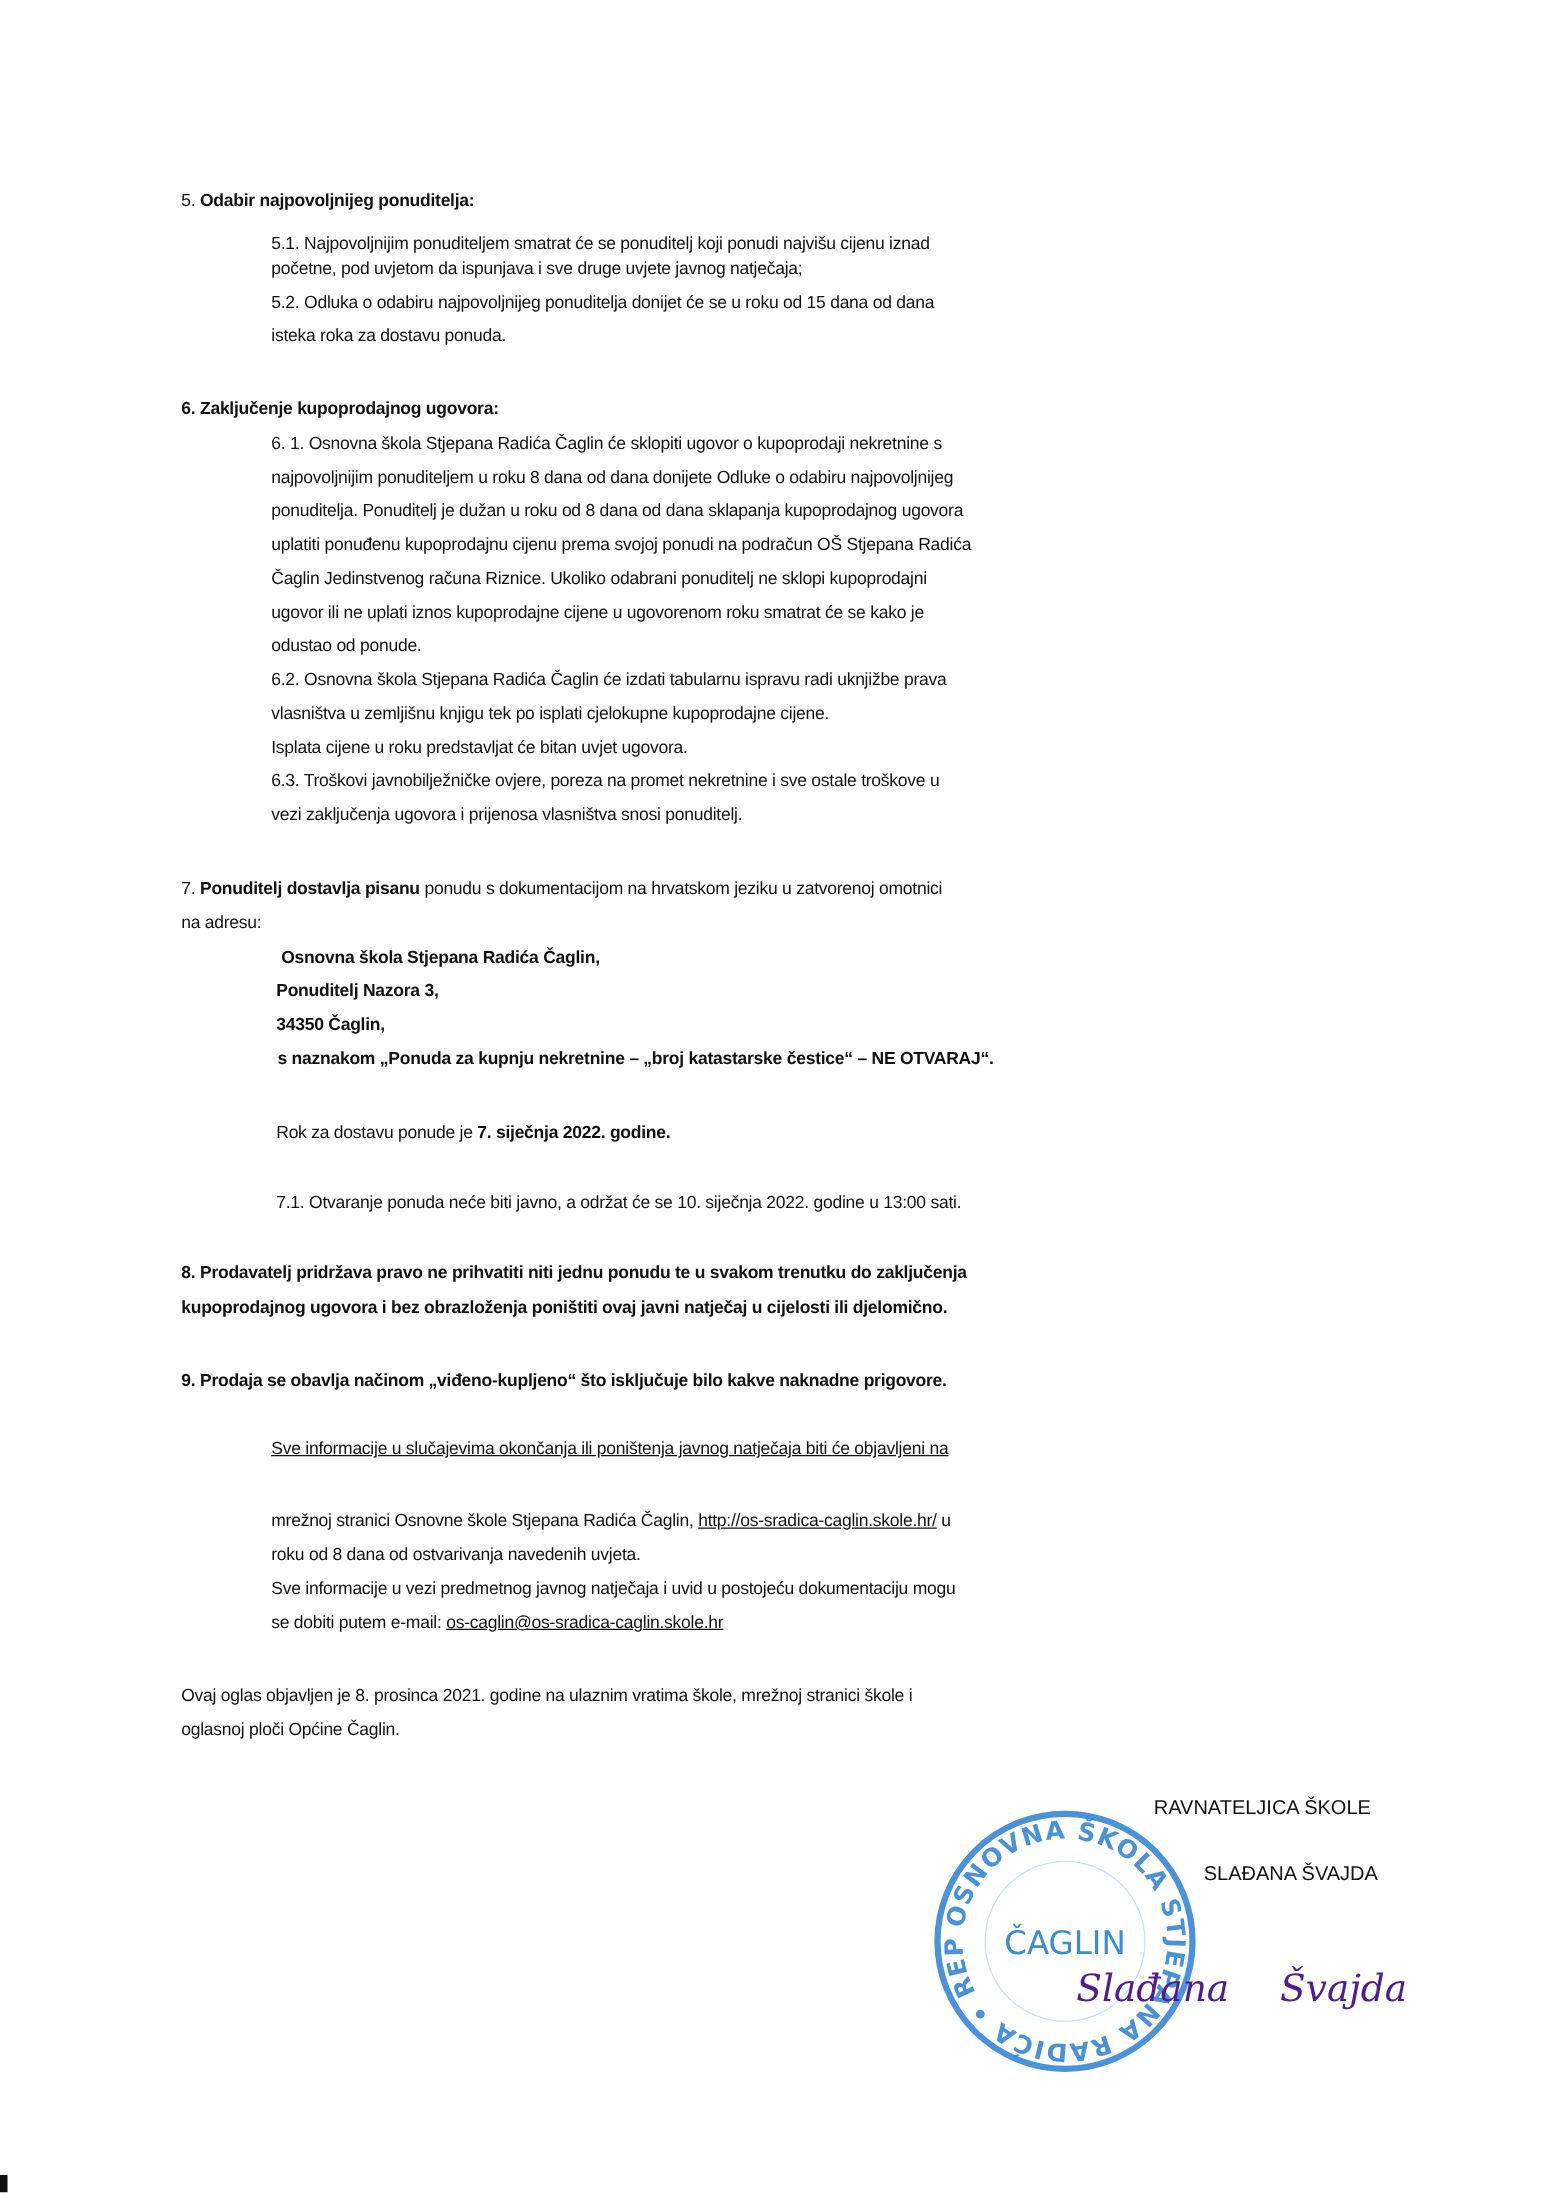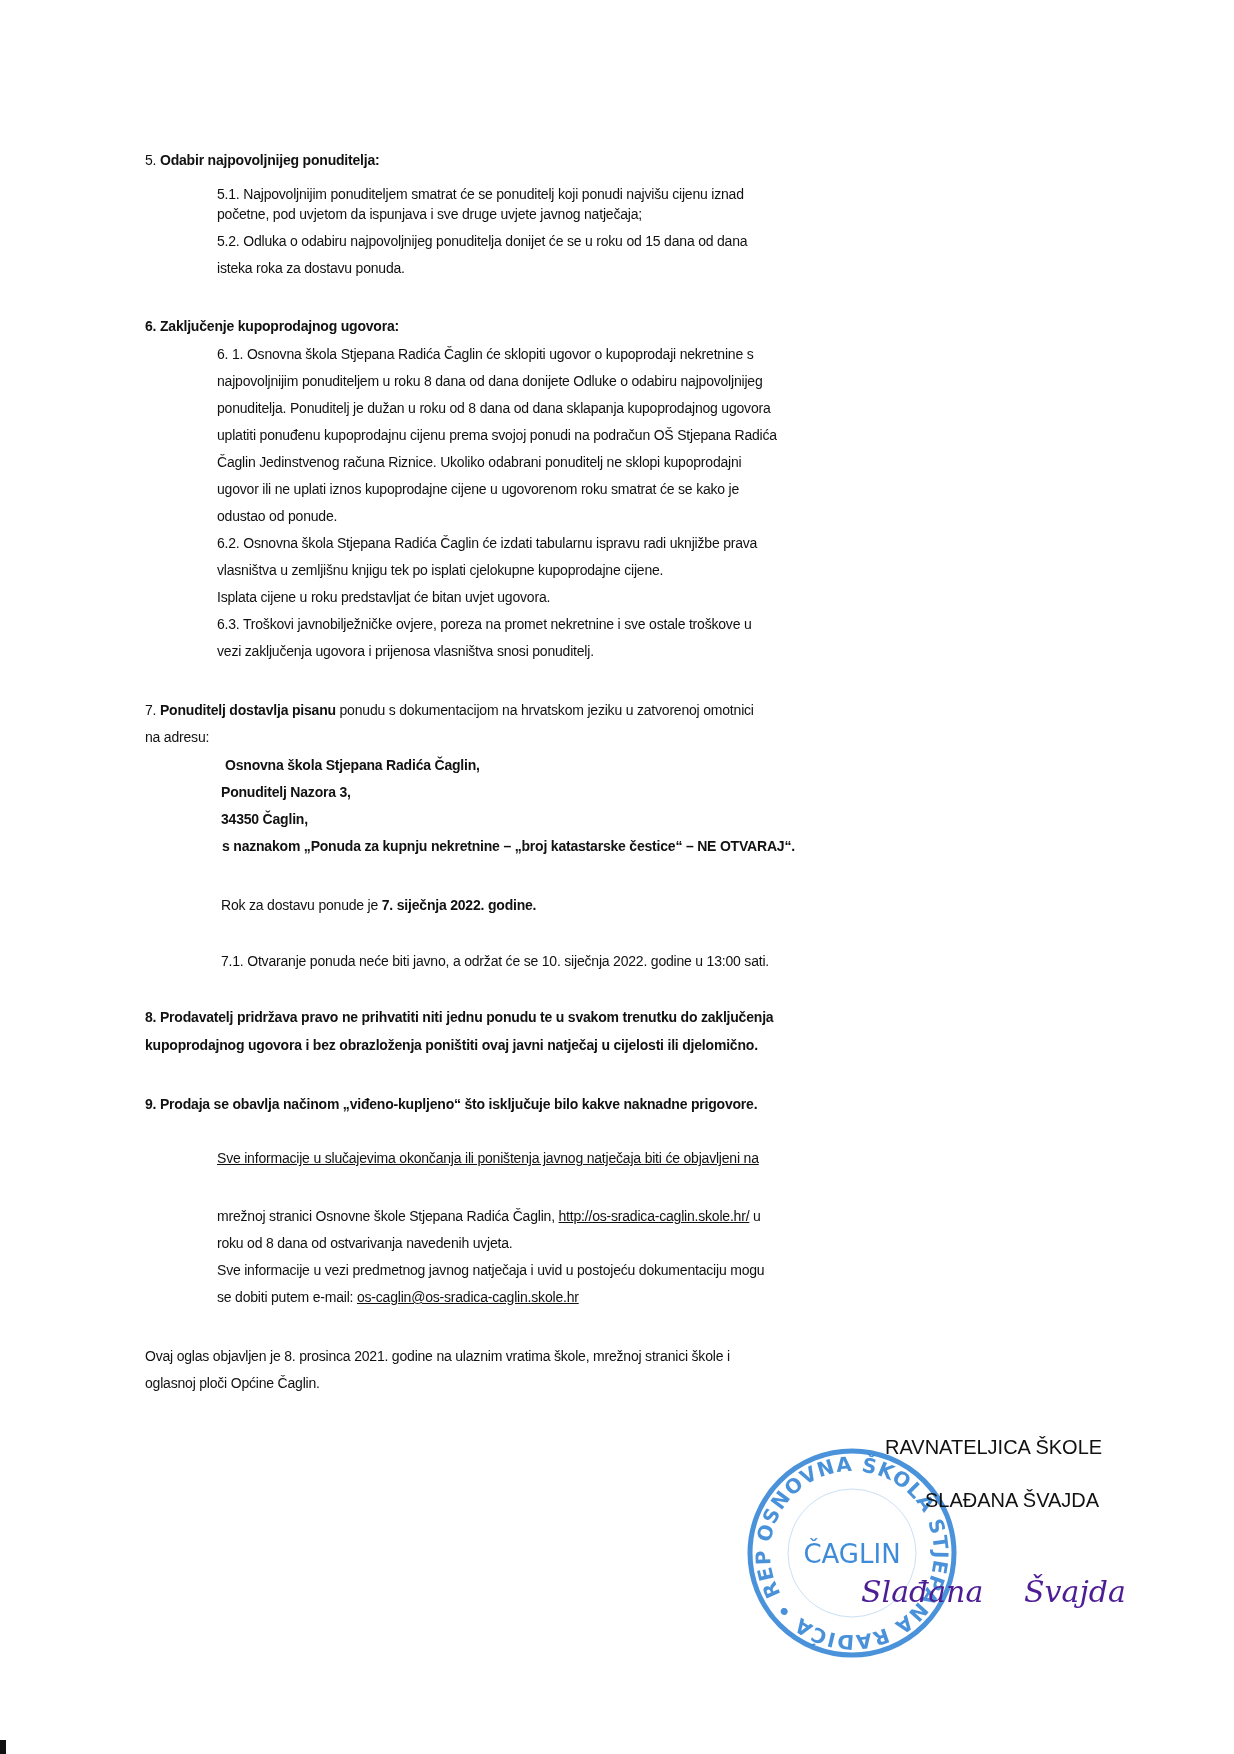--- a/index.html
+++ b/index.html
@@ -8,21 +8,21 @@
     font-family: "Liberation Sans", "DejaVu Sans", sans-serif;
     color: #111;
   }
   .page { position: absolute; left: 0; top: 0; width: 1234px; height: 1754px; }
   .t { position: absolute; font-size: 14px; line-height: 28px; white-space: nowrap; letter-spacing: -0.2px; }
   .b { font-weight: bold; }
   .ind { left: 217px; }
   .l0 { left: 145px; }
   .addr { left: 225px; }
   .u { text-decoration: underline; }
-  .sig-title { position: absolute; font-size: 20px; line-height: 24px; white-space: nowrap; }
+  .sig-title { position: absolute; font-size: 16px; line-height: 24px; white-space: nowrap; margin-left: 38px; }
   .stamp { position: absolute; left: 746px; top: 1447px; width: 212px; height: 212px; }
   .signature { position: absolute; font-family: "DejaVu Serif", serif; font-style: italic; font-size: 30px; color: #4c1d95; }
   .edge-mark { position: absolute; left: 0; top: 1740px; width: 6px; height: 14px; background: #111; }
 </style>
 </head>
 <body>
 
 <div class="page">
 
   <div class="t l0" style="top:146px;">

